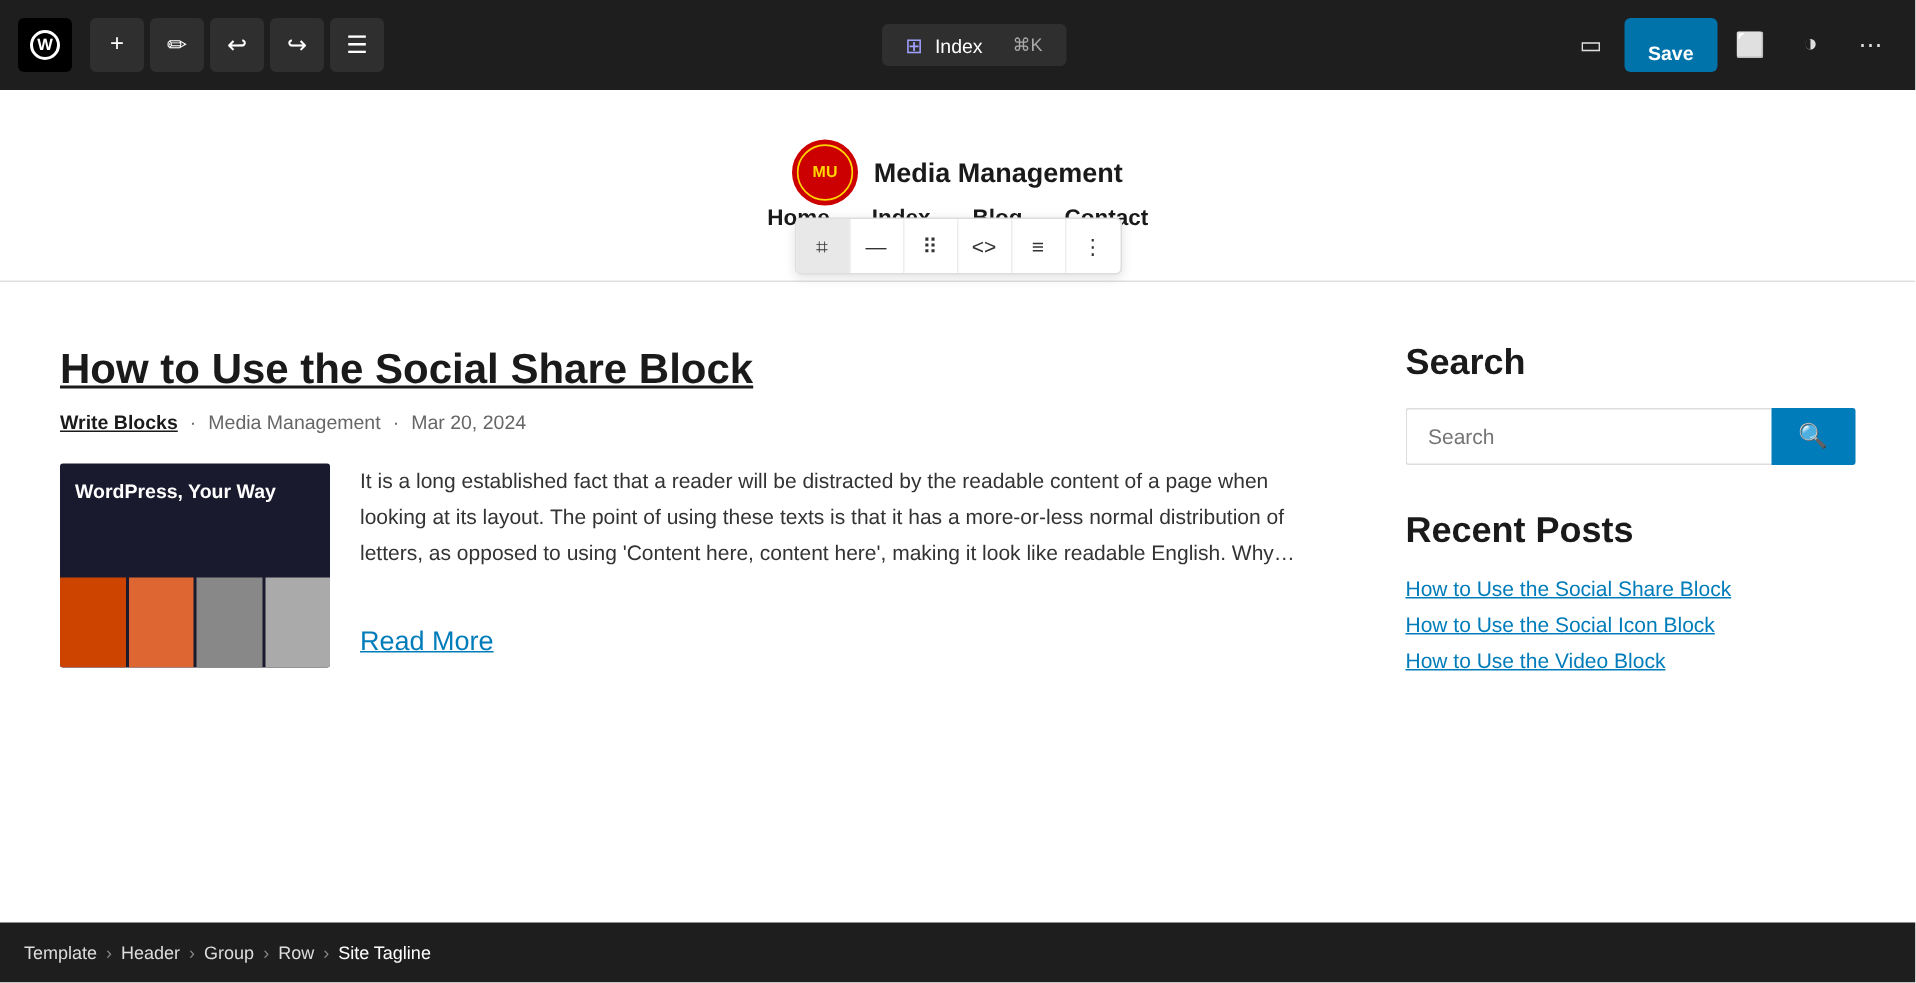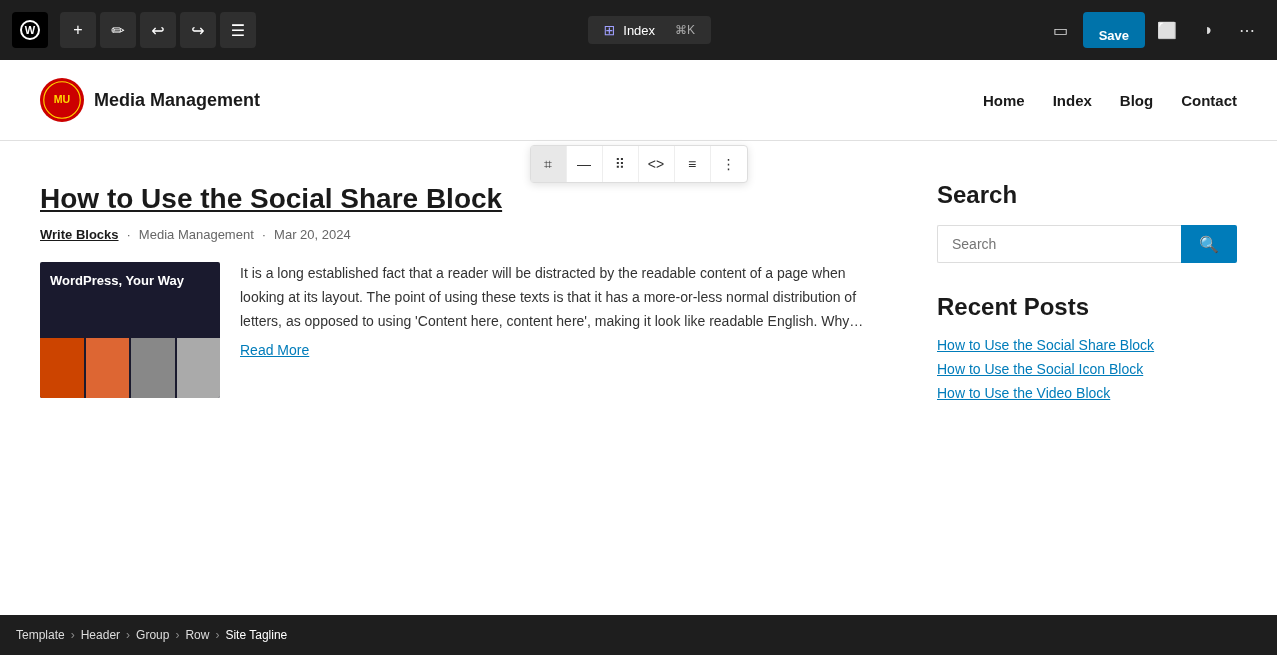--- a/index.html
+++ b/index.html
@@ -103,25 +103,26 @@
       display: flex;
       flex-direction: column;
       background: #fff;
       position: relative;
     }
 
     
     #site-header {
       background: #fff;
       border-bottom: 1px solid #e0e0e0;
-      padding: 18px 40px;
+      padding: 33px 40px;
       display: flex;
       align-items: center;
       justify-content: space-between;
       position: relative;
+      flex-direction: column;
     }
     .site-logo-area {
       display: flex;
       align-items: center;
       gap: 10px;
     }
     .site-logo-img {
       width: 44px; height: 44px;
       border-radius: 50%;
       background: #cc0000;
@@ -258,24 +259,24 @@
       height: 100%;
     }
     .post-excerpt {
       font-size: 14px;
       line-height: 1.7;
       color: #333;
       flex: 1;
     }
     .read-more {
       display: inline-block;
-      margin-top: 8px;
+      margin-top: 36px;
       color: #007cba;
       text-decoration: underline;
-      font-size: 14px;
+      font-size: 18px;
       cursor: pointer;
       text-align: right;
     }
 
     
     .content-right {
       width: 300px;
       flex-shrink: 0;
     }
     .sidebar-section { margin-bottom: 30px; }

